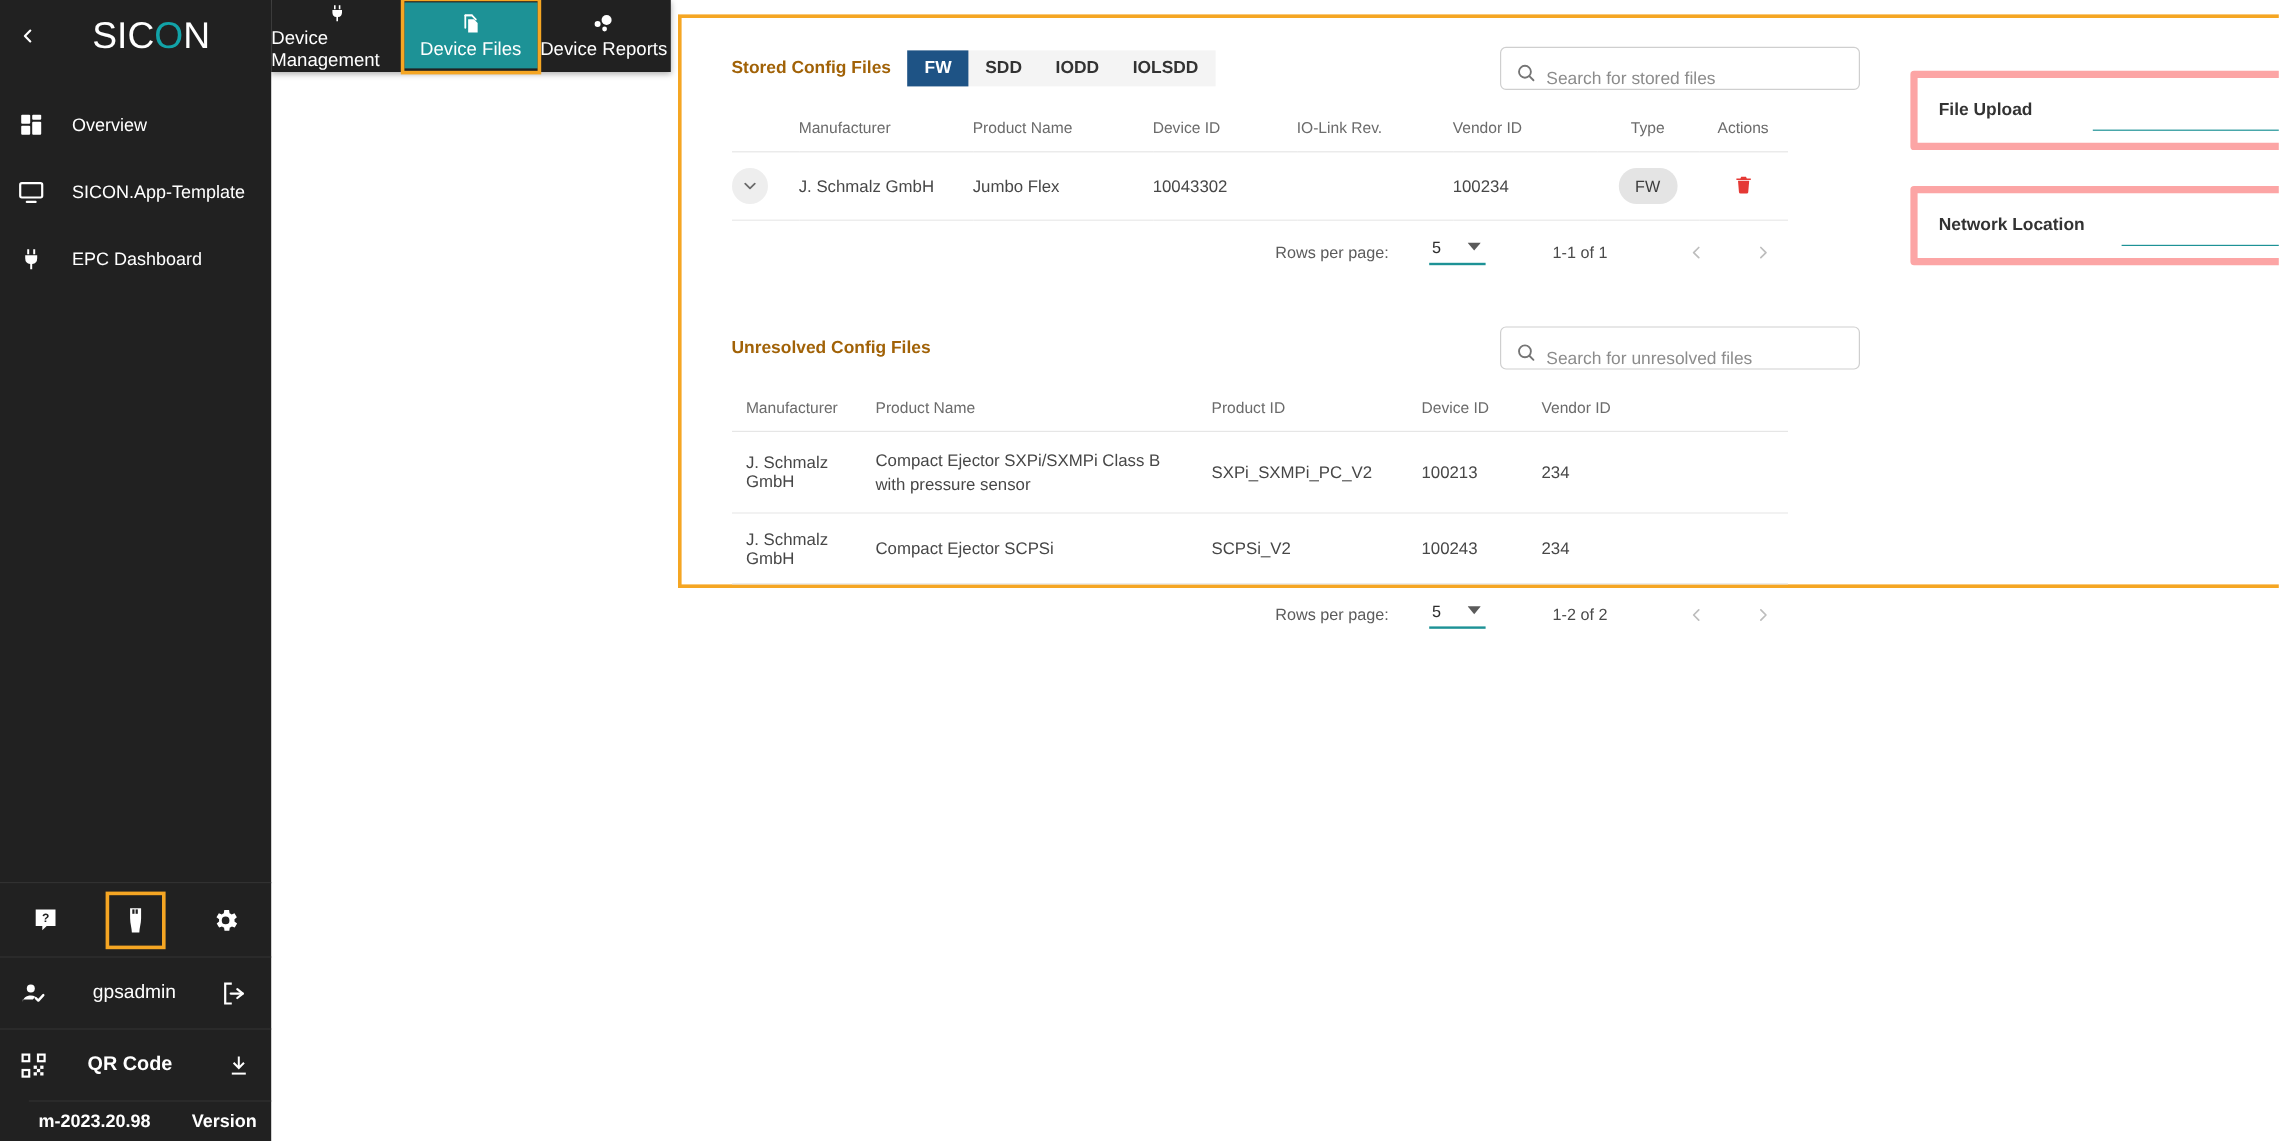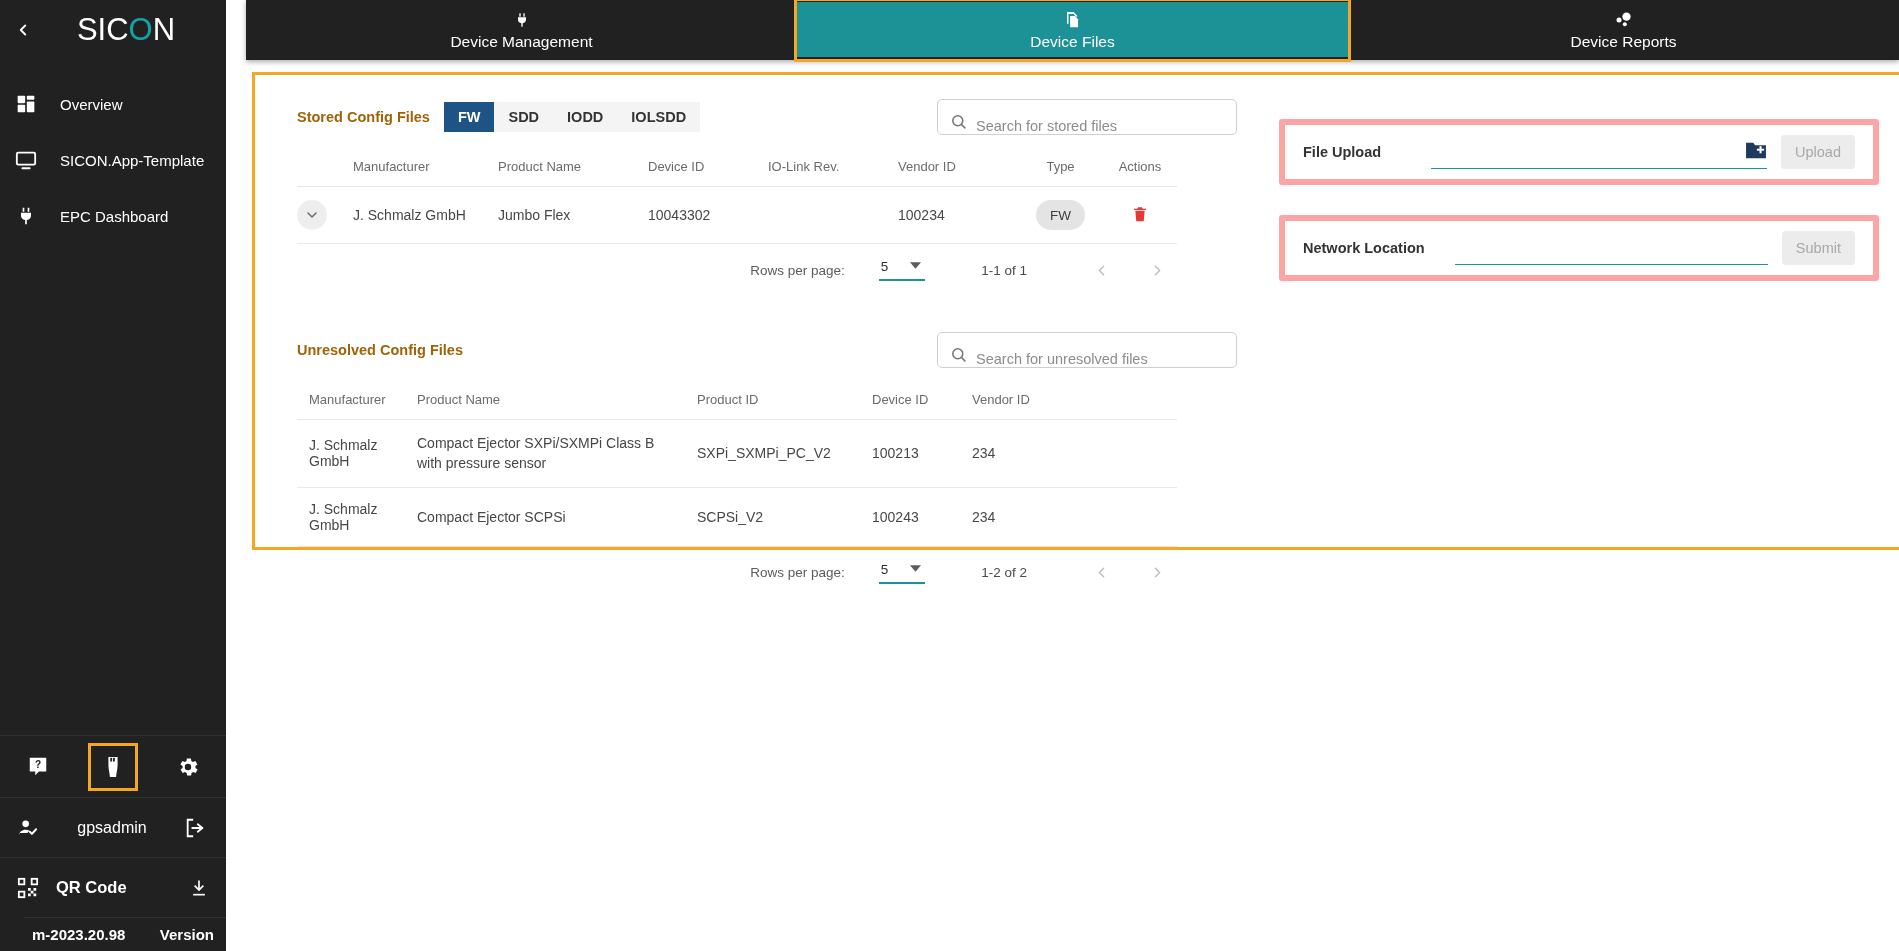--- a/index.html
+++ b/index.html
@@ -94,42 +94,42 @@
   }
   .sb-userrow .uic { width: 42px; display: flex; justify-content: center; color: #fff; }
   .sb-userrow .uname { flex: 1; text-align: center; font-size: 16px; color: #fff; }
   .sb-userrow .logout { width: 42px; display: flex; justify-content: center; color: #fff; cursor: pointer; }
 
   .sb-qrrow {
     height: 60px;
     display: flex; align-items: center;
     border-top: 1px solid #313131;
     padding: 0 17px 0 8px;
-    gap: 8px;
+    gap: 25px;
     cursor: pointer;
   }
   .sb-qrrow .qic { width: 40px; display: flex; justify-content: center; color: #fff; }
   .sb-qrrow .qlabel { flex: 1; font-size: 16.5px; color: #fff; font-weight: 600; }
   .sb-qrrow .dic { display: flex; justify-content: center; color: #fff; }
 
   .sb-version {
     height: 34px;
     display: flex; align-items: center; justify-content: space-between;
     border-top: 1px solid #313131;
     padding: 0 12px 0 8px;
     font-size: 15px; font-weight: 700; color: #ffffff; margin-left: 24px;
   }
 
   
   .main {
     flex: 1 1 auto;
     height: 905px;
     position: relative;
     background: #ffffff;
-    display: flex; flex-direction: column; margin-left: 20px;
+    display: flex; flex-direction: row;
   }
   .topbar {
     height: 60px;
     background: #212121;
     display: flex;
     align-items: stretch;
     position: relative;
     box-shadow: 0 2px 5px rgba(0,0,0,0.32);
     z-index: 3;
   }

